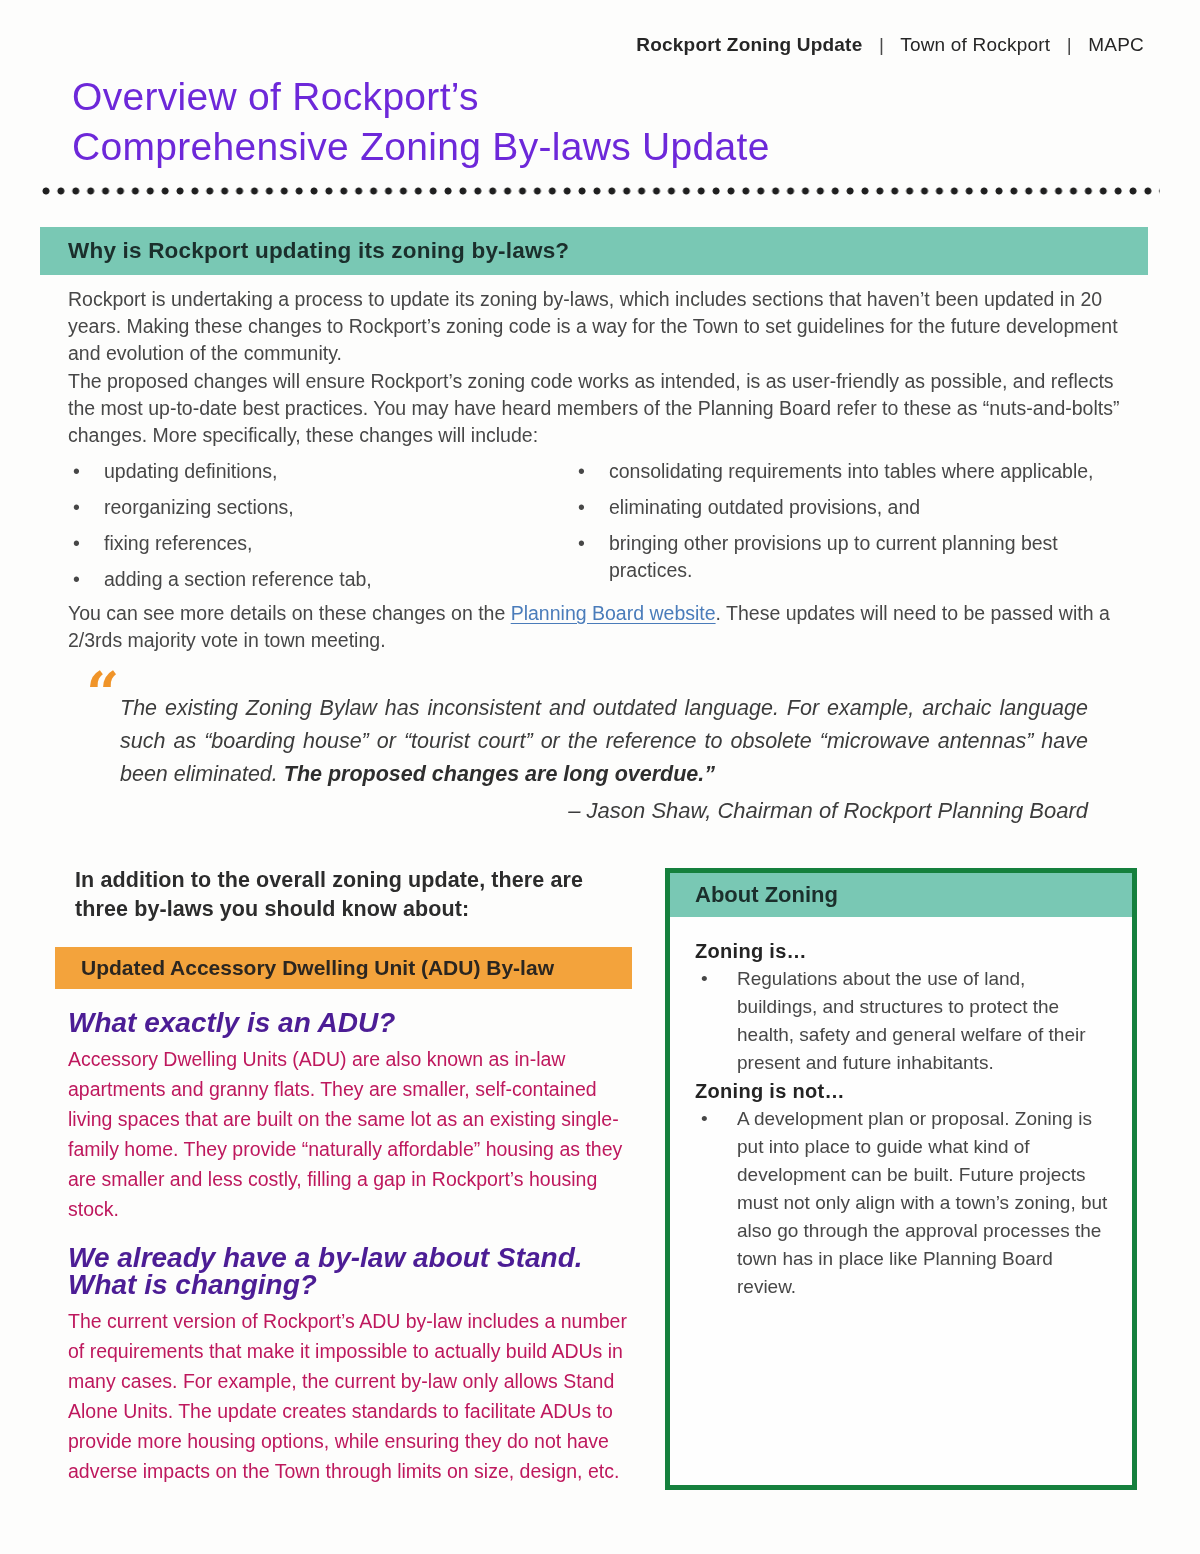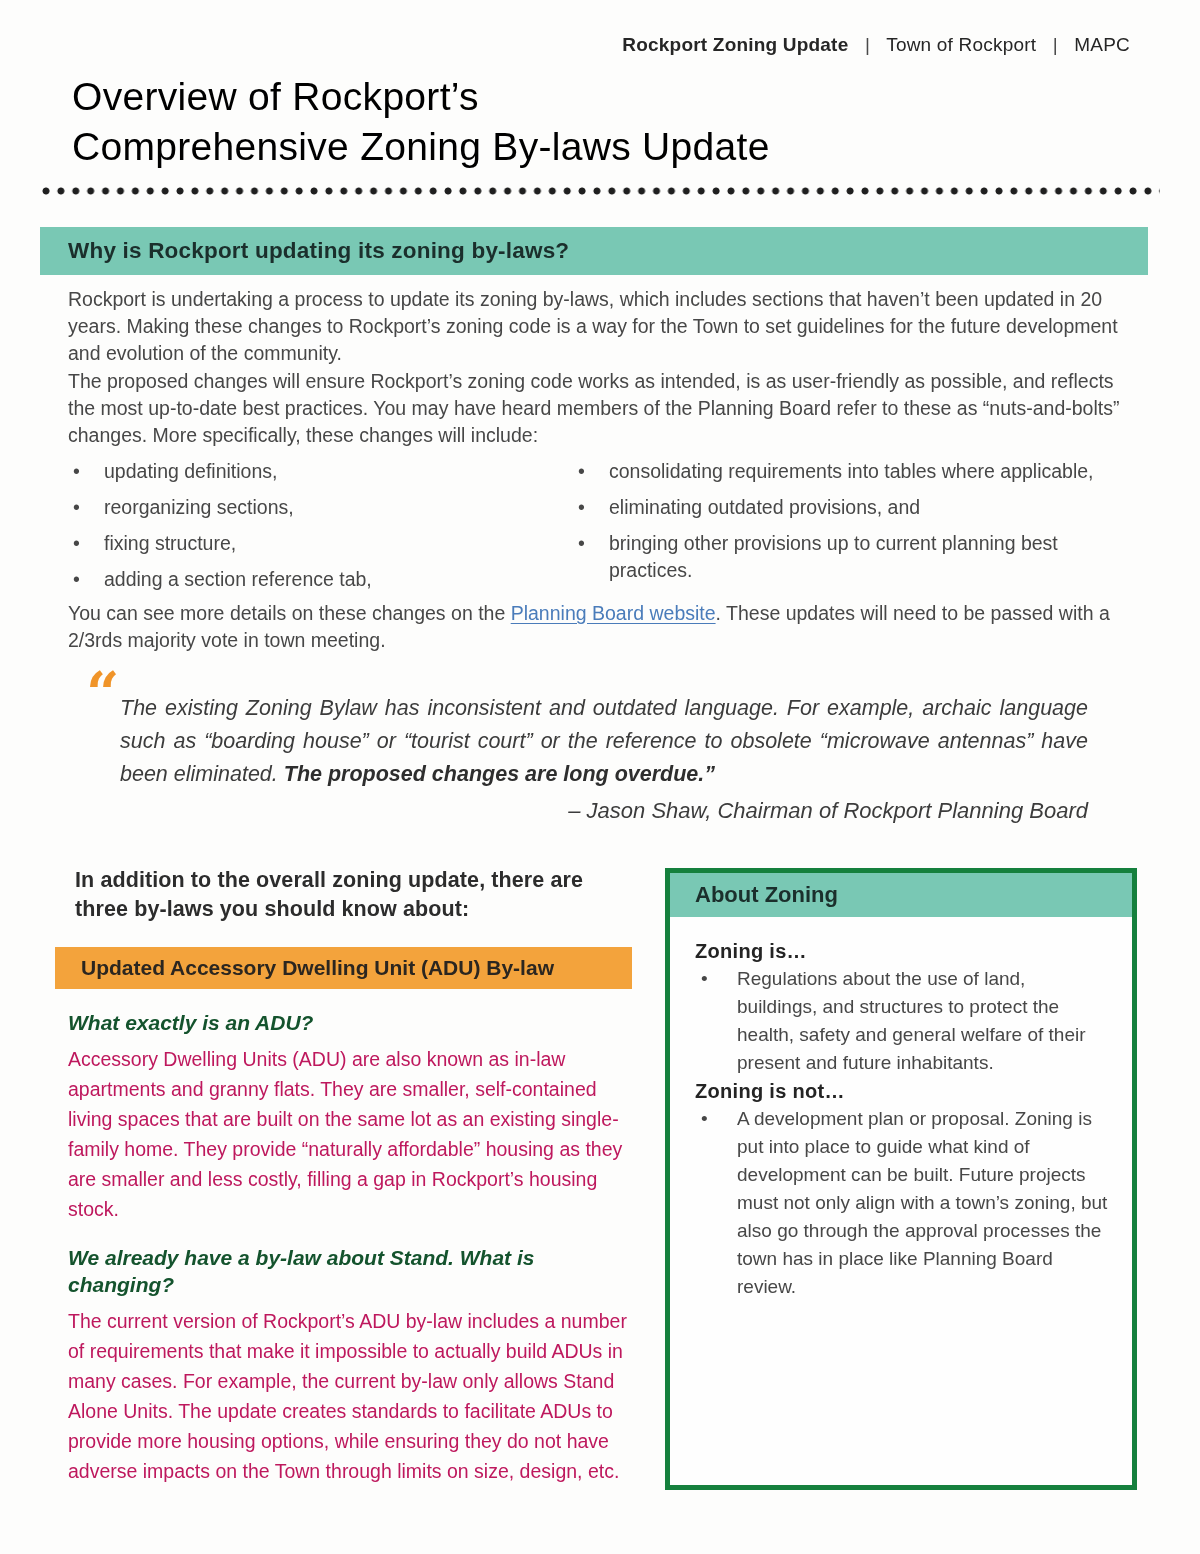--- a/index.html
+++ b/index.html
@@ -3,25 +3,25 @@
 <meta charset="utf-8">
 <style>
   html,body{margin:0;padding:0;}
   body{
     width:1200px;height:1554px;position:relative;overflow:hidden;
     background:#fdfdfc;color:#474747;
     font-family:"Liberation Sans", sans-serif;
     -webkit-font-smoothing:antialiased;
   }
   
-  .masthead{position:absolute;top:34px;right:70px;font-size:19px;color:#262626;letter-spacing:.2px;}
+  .masthead{position:absolute;top:34px;right:56px;font-size:19px;color:#262626;letter-spacing:.2px;}
   .masthead .strong{font-weight:700;}
   .masthead .sep{color:#4a4a4a;margin:0 11px;font-weight:400;}
   
-  .title{position:absolute;top:72px;left:72px;font-size:39px;line-height:50px;color:#000000;font-weight:400;letter-spacing:.3px;}
+  .title{position:absolute;top:72px;left:72px;font-size:39px;line-height:50px;color:#6d28d9;font-weight:400;letter-spacing:.3px;}
   
   .dots{position:absolute;top:185px;left:40px;width:1120px;height:12px;
     background-image:radial-gradient(circle at 6px 6px,#1f1f1f 3.1px,transparent 3.9px);
     background-size:14.9px 12px;background-repeat:repeat-x;}
   
   .teal-bar{position:absolute;top:227px;left:40px;width:1108px;height:48px;background:#79c8b4;}
   .teal-bar .label{font-size:22.5px;font-weight:700;color:#1b2f2c;line-height:48px;padding-left:28px;letter-spacing:.2px;}
   
   .copy{font-size:19.5px;line-height:27px;color:#474747;}
   .p1{position:absolute;top:286px;left:68px;width:1074px;}
@@ -37,21 +37,21 @@
   
   .quote{position:absolute;top:692px;left:120px;width:968px;font-style:italic;font-size:21.5px;line-height:33px;color:#3c3c3c;text-align:justify;}
   .quote .qmark{position:absolute;left:-34px;top:-14px;font-style:normal;font-weight:700;font-size:58px;color:#f09429;letter-spacing:-2px;font-family:"DejaVu Serif", serif;}
   .quote b{font-weight:700;color:#2e2e2e;}
   .attribution{position:absolute;top:798px;left:68px;width:1020px;text-align:right;font-style:italic;font-size:22px;color:#3c3c3c;}
   
   .bl{position:absolute;top:866px;left:55px;width:577px;}
   .bl .intro{font-size:21.5px;font-weight:700;color:#2c2c2c;line-height:29px;padding-left:20px;letter-spacing:.1px;}
   .adu-banner{margin-top:23px;background:#f3a33c;height:42px;}
   .adu-banner .label{font-size:21px;font-weight:700;color:#2b2620;line-height:42px;padding-left:26px;}
-  .bl h3{margin:20px 0 8px 13px;font-size:21px;font-weight:700;font-style:italic;color:#14532d;line-height:27px;}
+  .bl h3{margin:20px 0 8px 13px;font-size:28px;font-weight:700;font-style:italic;color:#4c1d95;line-height:27px;}
   .bl p{margin:0 0 0 13px;font-size:19.5px;line-height:30px;color:#be185d;}
   
   .about-box{position:absolute;top:868px;left:665px;width:472px;height:622px;border:5px solid #15803d;background:#fefefe;box-sizing:border-box;}
   .about-box .box-header{background:#79c8b4;height:44px;}
   .about-box .box-header .label{font-size:22px;font-weight:700;color:#1b2f2c;line-height:44px;padding-left:25px;}
   .about-body{padding:20px 24px 10px 25px;}
   .about-body .lbl{font-size:20px;font-weight:700;color:#242424;line-height:28px;letter-spacing:.3px;}
   .about-body ul{margin:0;padding:0;list-style:none;}
   .about-body li{position:relative;padding-left:42px;font-size:19px;line-height:28px;color:#474747;}
   .about-body li::before{content:"\2022";position:absolute;left:6px;top:0;color:#474747;}
@@ -78,21 +78,21 @@
   <div class="label">Why is Rockport updating its zoning by-laws?</div>
 </div>
 
 <div class="copy p1">Rockport is undertaking a process to update its zoning by-laws, which includes sections that haven’t been updated in 20 years. Making these changes to Rockport’s zoning code is a way for the Town to set guidelines for the future development and evolution of the community.</div>
 <div class="copy p2">The proposed changes will ensure Rockport’s zoning code works as intended, is as user-friendly as possible, and reflects the most up-to-date best practices. You may have heard members of the Planning Board refer to these as “nuts-and-bolts” changes. More specifically, these changes will include:</div>
 
 <div class="bullets copy">
   <ul class="bcol-left">
     <li>updating definitions,</li>
     <li>reorganizing sections,</li>
-    <li>fixing structure,</li>
+    <li>fixing references,</li>
     <li>adding a section reference tab,</li>
   </ul>
   <ul class="bcol-right">
     <li>consolidating requirements into tables where applicable,</li>
     <li>eliminating outdated provisions, and</li>
     <li>bringing other provisions up to current planning best practices.</li>
   </ul>
 </div>
 
 <div class="copy linkp">

